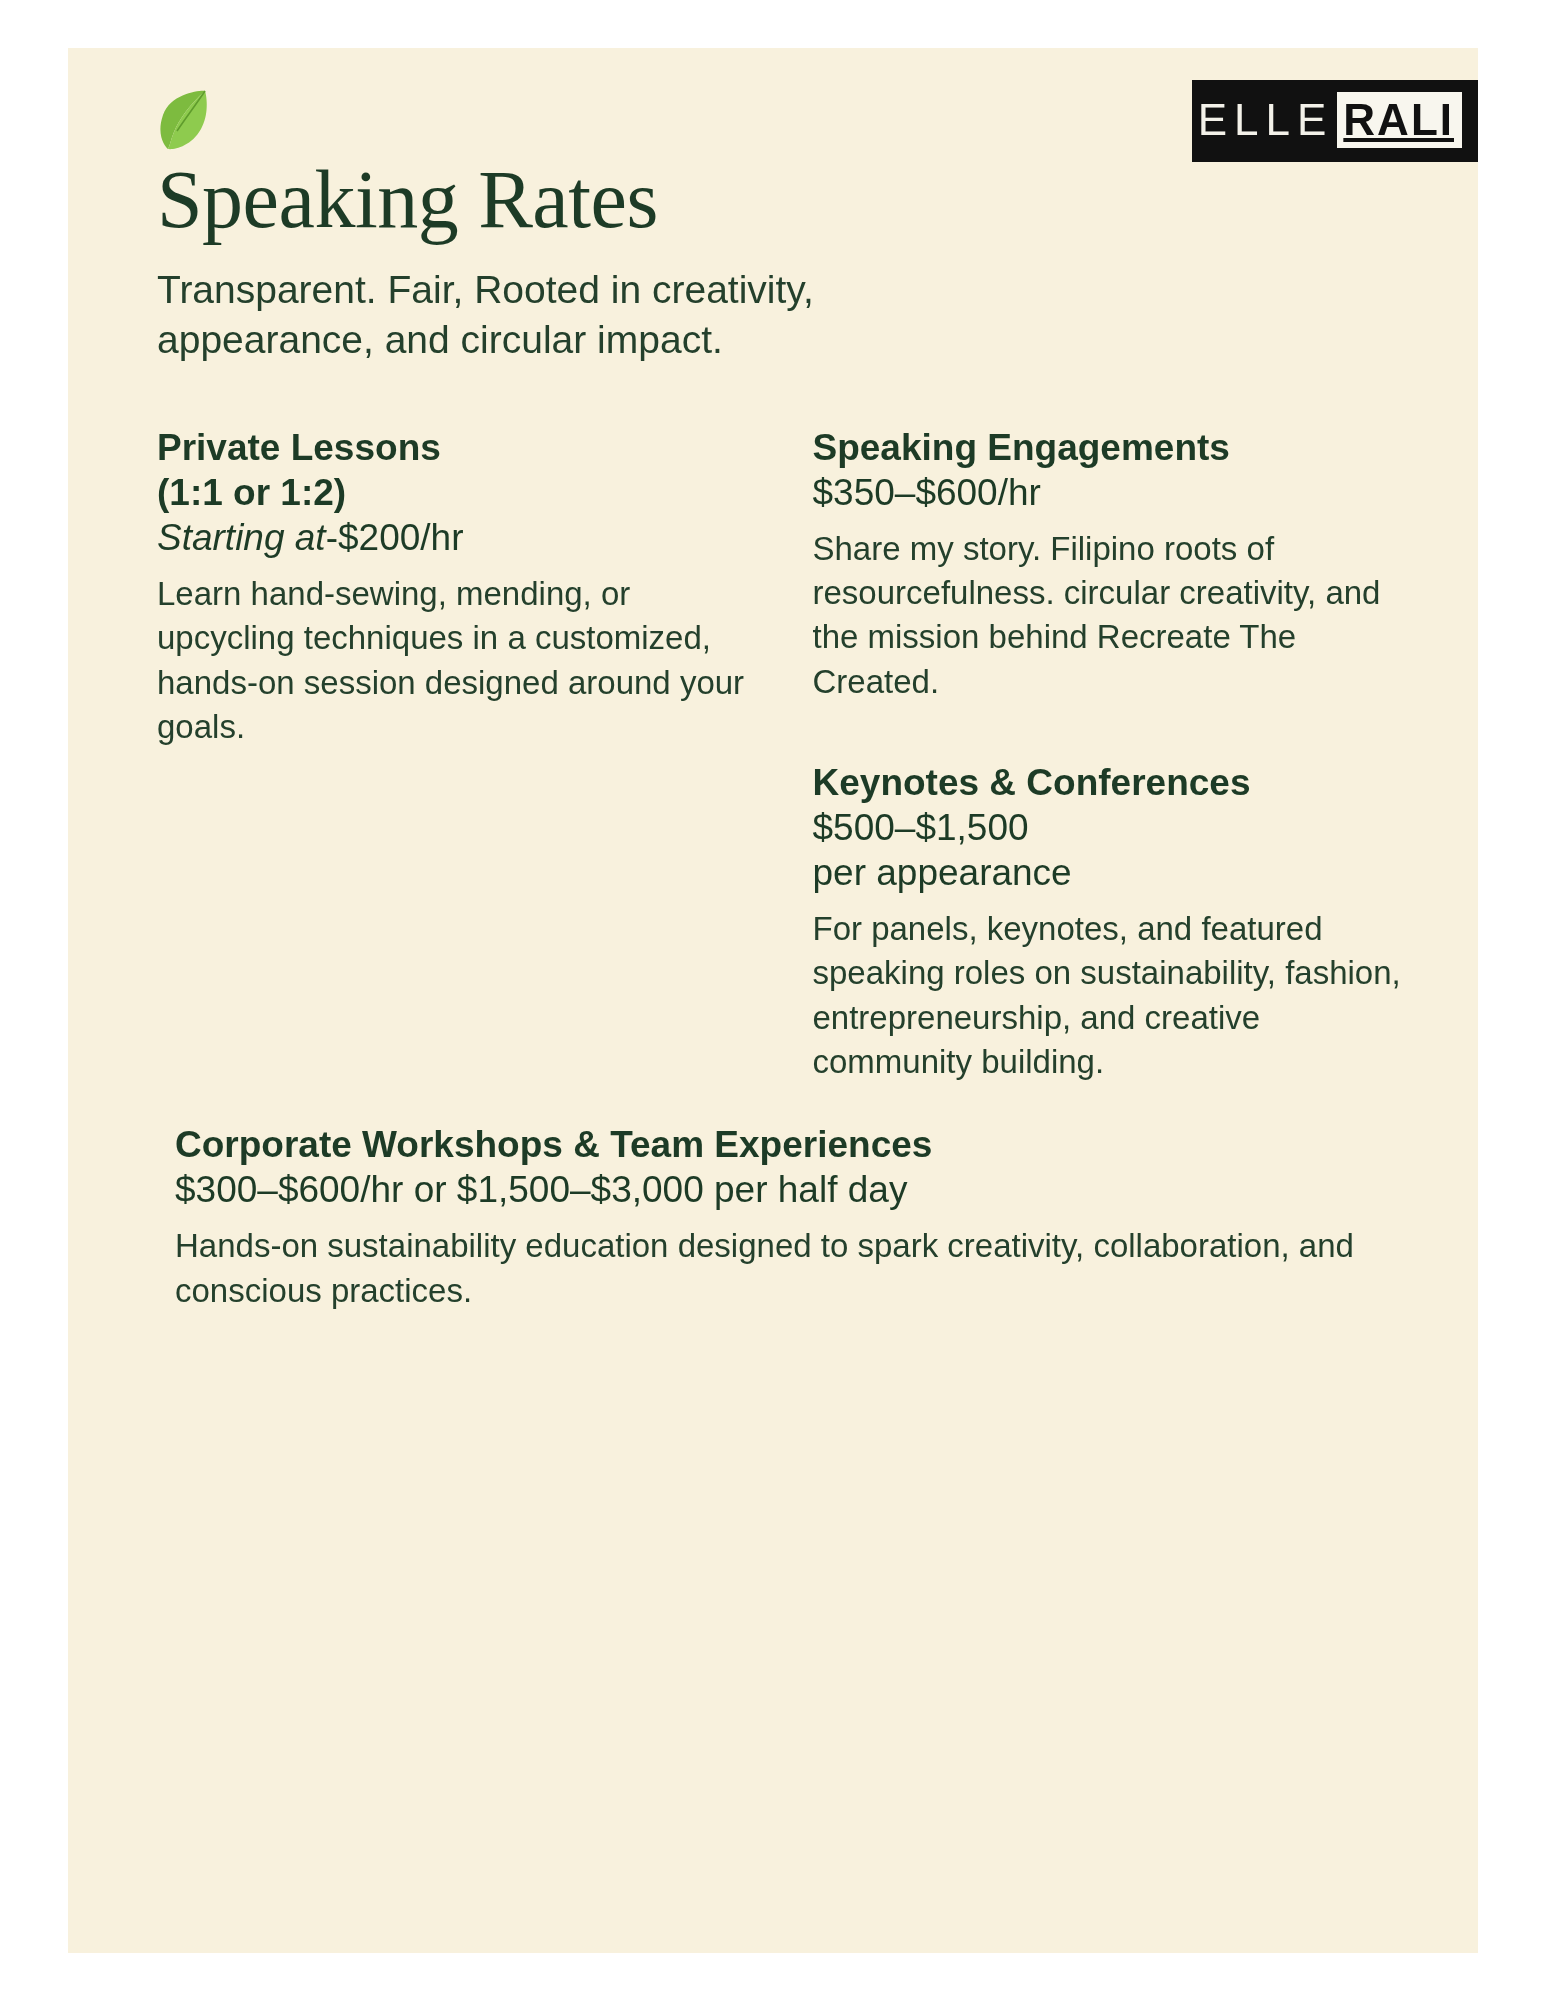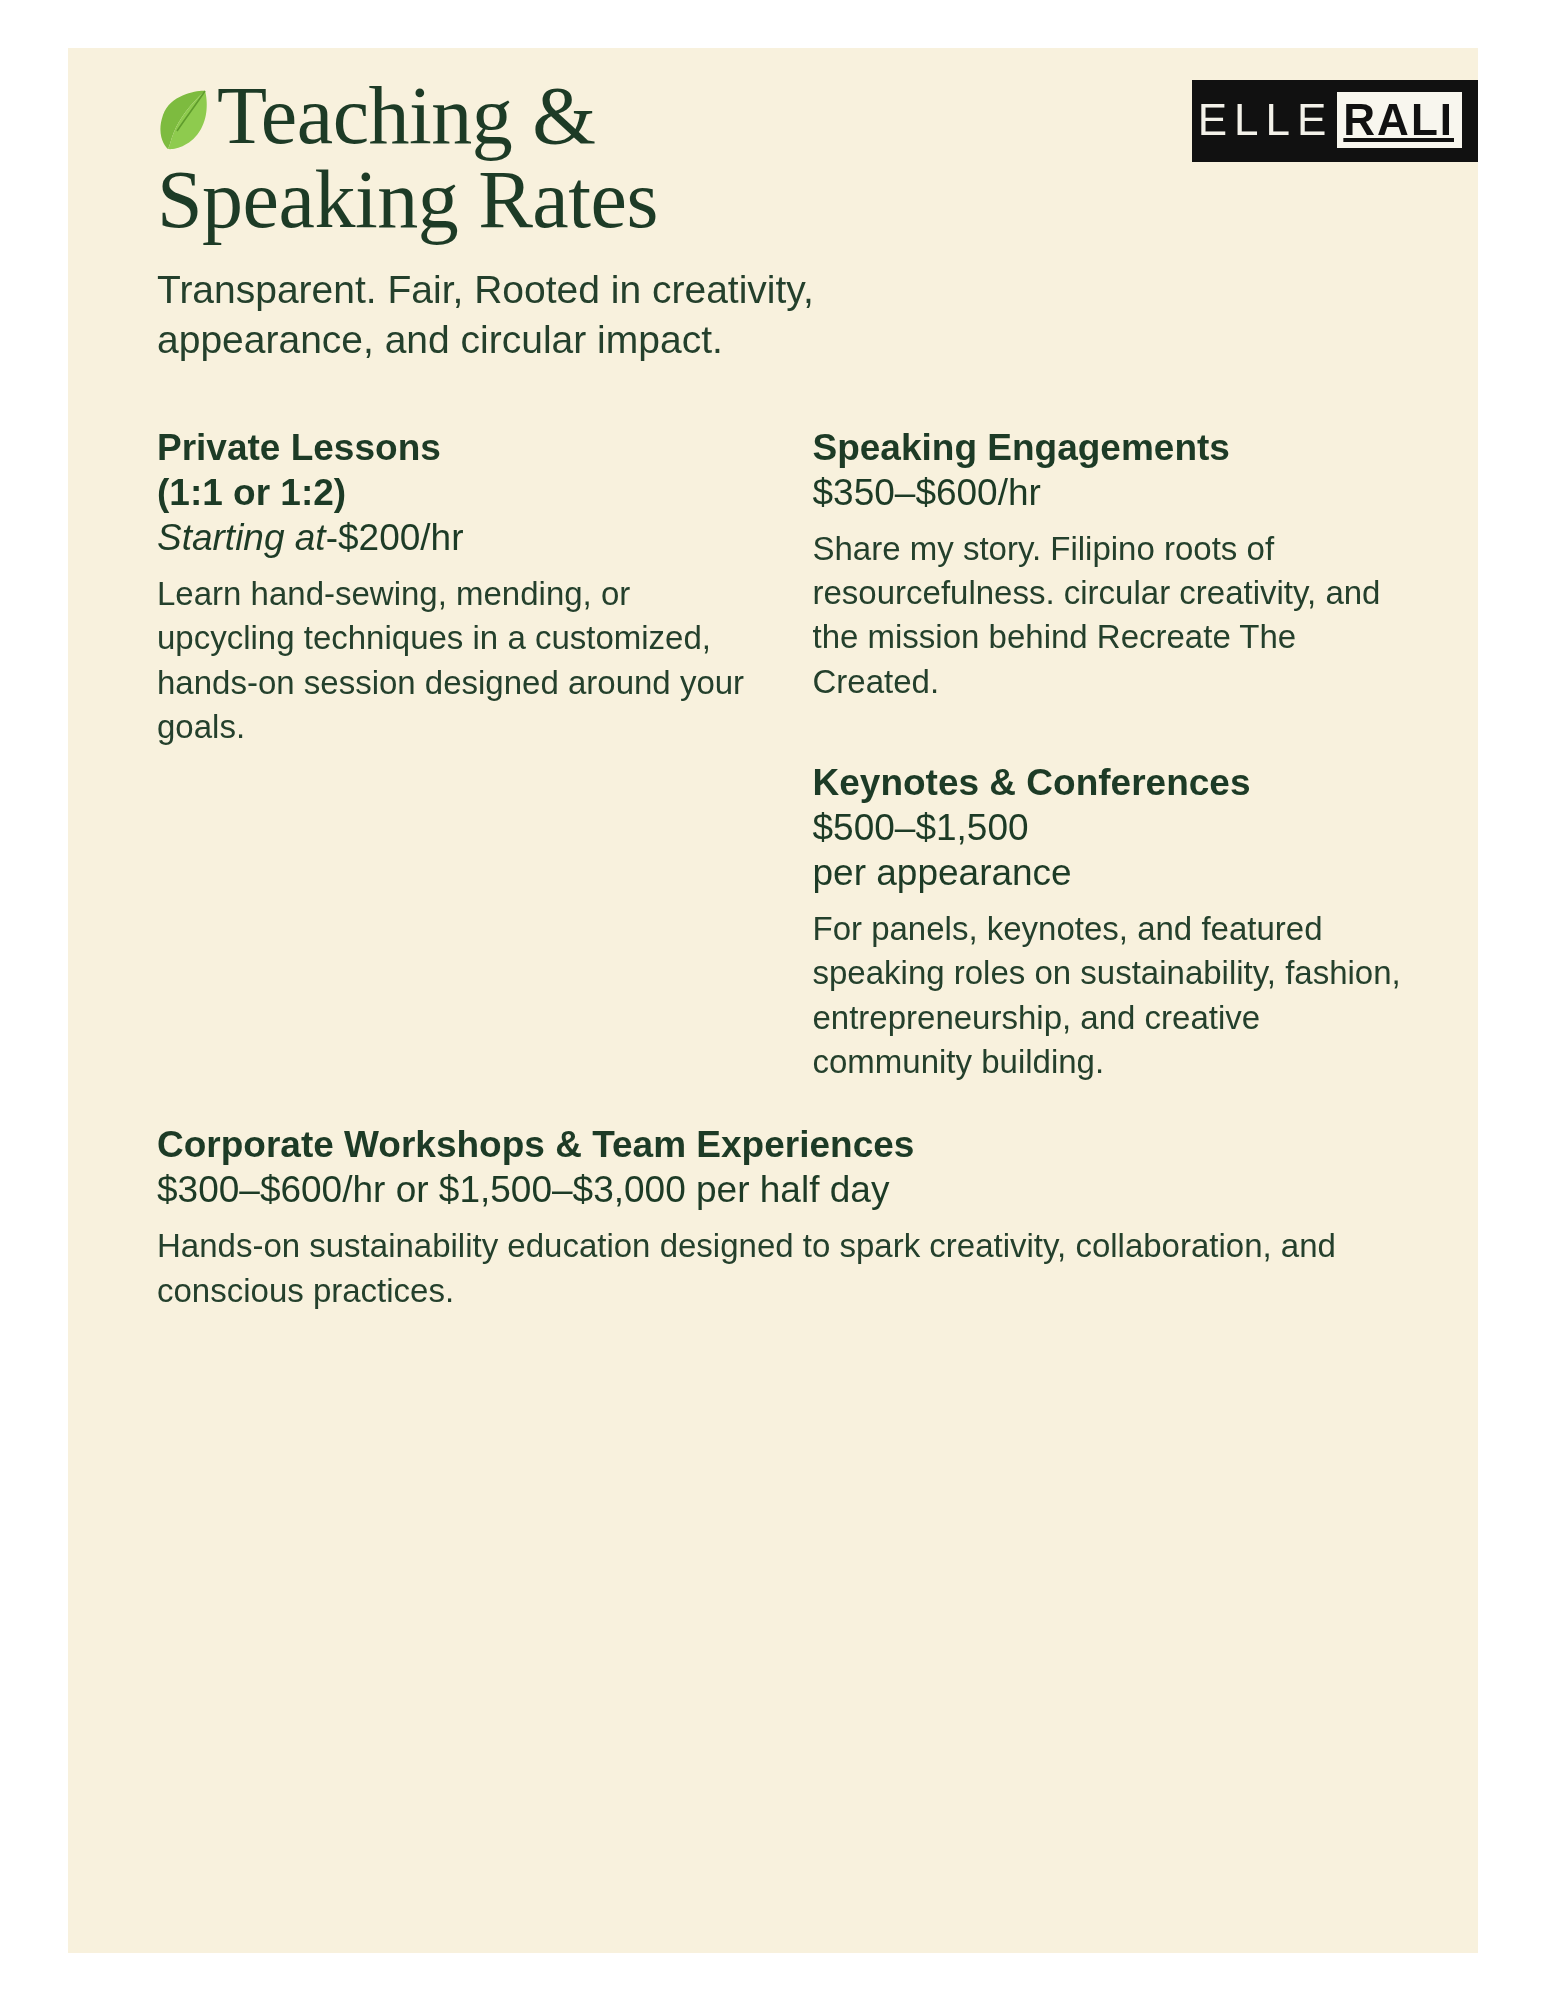--- a/index.html
+++ b/index.html
@@ -133,20 +133,21 @@
     color: #24402c;
     font-size: 33px;
     font-weight: 400;
     line-height: 1.34;
     margin: 12px 0 0 0;
   }
 
   
   .bottom {
     padding: 38px 44px 0 89px;
+    margin-left: 18px;
   }
   .bottom .sec-heading { font-size: 37px; }
   .bottom .sec-price { font-size: 37px; }
   .bottom .sec-body { font-size: 33px; }
 </style>
 </head>
 <body>
 
 <div class="page">
 
@@ -158,21 +159,21 @@
     </div>
 
     <div class="title-block">
       <h1 class="title">
         <span class="leaf-icon">
           <svg viewBox="0 0 54 62" xmlns="http://www.w3.org/2000/svg">
             <path d="M48 2 C44 1 14 4 6 26 C-1 46 8 58 11 60 C13 56 14 50 17 43 C22 31 32 16 48 2 Z" fill="#7dbb3f"></path>
             <path d="M48 2 C32 16 22 31 17 43 C14 50 13 56 11 60 C16 61 34 58 44 40 C52 26 50 8 48 2 Z" fill="#8ecb4e"></path>
             <path d="M48 2 C40 14 28 30 20 42" stroke="#5f9c2c" stroke-width="1.6" fill="none"></path>
           </svg>
-        </span><span>Teaching &amp;</span><br>
+        </span><br>
         <span>Speaking Rates</span>
       </h1>
     </div>
 
     <p class="subtitle">Transparent. Fair, Rooted in creativity, appearance, and circular impact.</p>
   </div>
 
   <div class="columns">
 
     <div class="col col-left">

